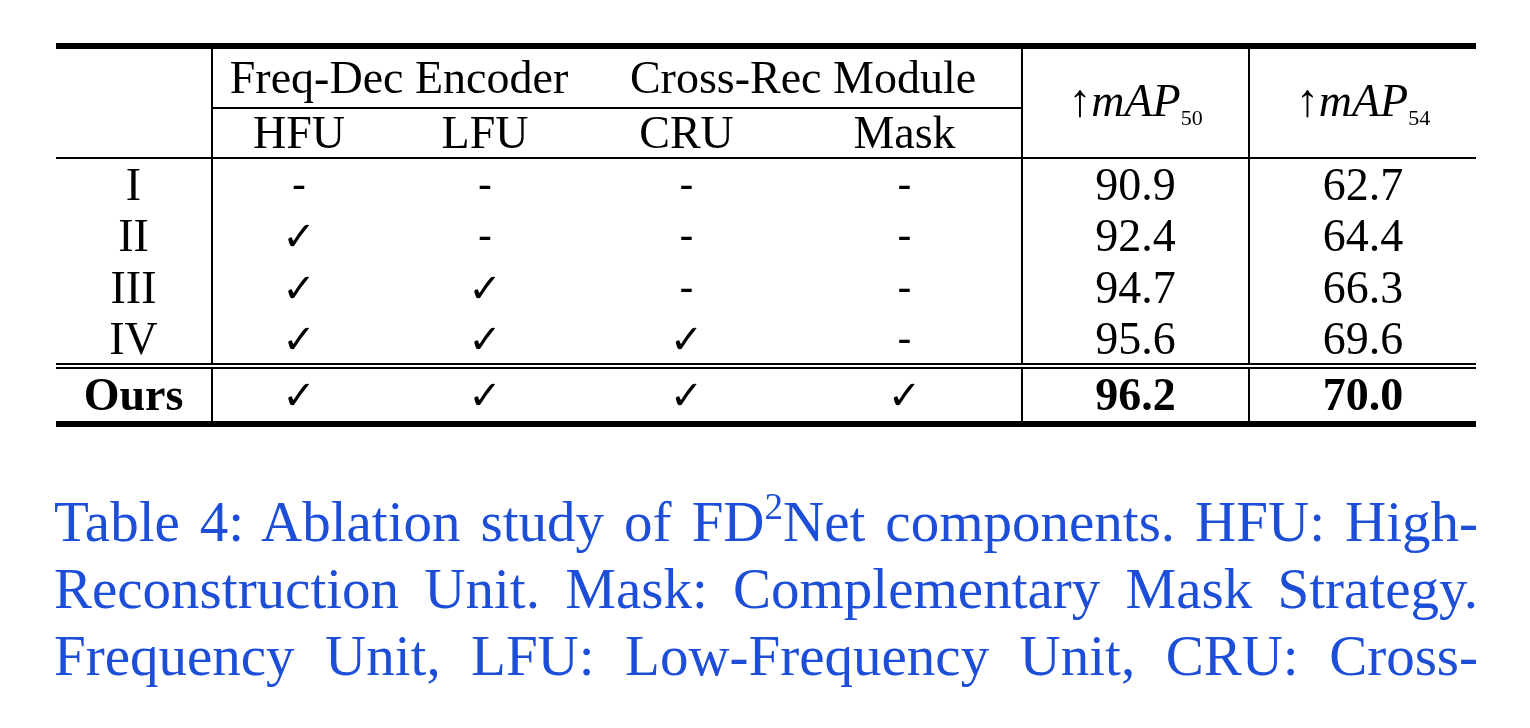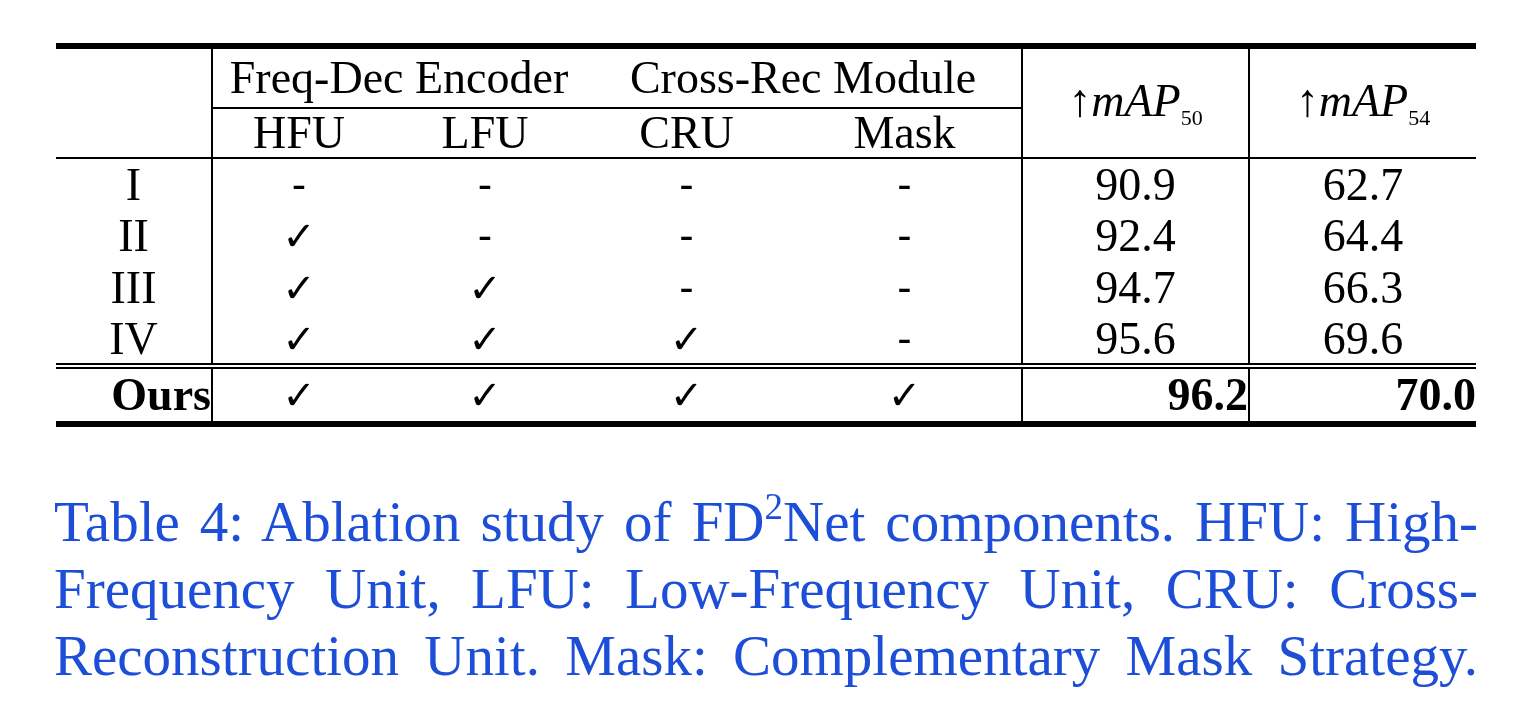--- a/index.html
+++ b/index.html
@@ -38,21 +38,21 @@
 
   td.corner   { border-right: 2px solid #000; border-bottom: 2px solid #000; }
   td.group    { border-bottom: 2px solid #000; }
   td.maphead  { border-left: 2px solid #000; border-bottom: 2px solid #000; }
   td.sub      { border-bottom: 2px solid #000; }
 
   td.rlabel   { text-align: left; padding-left: 18px; border-right: 2px solid #000; }
   td.m50, td.m75 { border-left: 2px solid #000; }
 
   tr.ours td  { border-top: 6px double #000; }
-  tr.ours td.rlabel, tr.ours td.m50, tr.ours td.m75 { font-weight: bold; text-align: right; }
+  tr.ours td.rlabel, tr.ours td.m50, tr.ours td.m75 { font-weight: bold; }
 
   .mark { font-family: "DejaVu Sans", sans-serif; font-size: 40px; }
   .arrow { font-style: normal; }
   .mi { font-style: italic; }
   .msub { font-size: 22px; vertical-align: -9px; }
 
   
   .caption {
     position: absolute;
     left: 54px;
@@ -141,17 +141,17 @@
           <td class="mark">✓</td>
           <td class="m50">96.2</td>
           <td class="m75">70.0</td>
         </tr>
       </tbody>
     </table>
   </div>
 
   <div class="caption">
     <div class="cap-line"><span>Table 4: Ablation study of FD</span><span class="sup2">2</span><span>Net components. HFU: High-</span></div>
+    <div class="cap-line">Reconstruction Unit. Mask: Complementary Mask Strategy.</div>
     <div class="cap-line">Frequency Unit, LFU: Low-Frequency Unit, CRU: Cross-</div>
-    <div class="cap-line">Reconstruction Unit. Mask: Complementary Mask Strategy.</div>
   </div>
 
 </div>
 
 </body></html>

